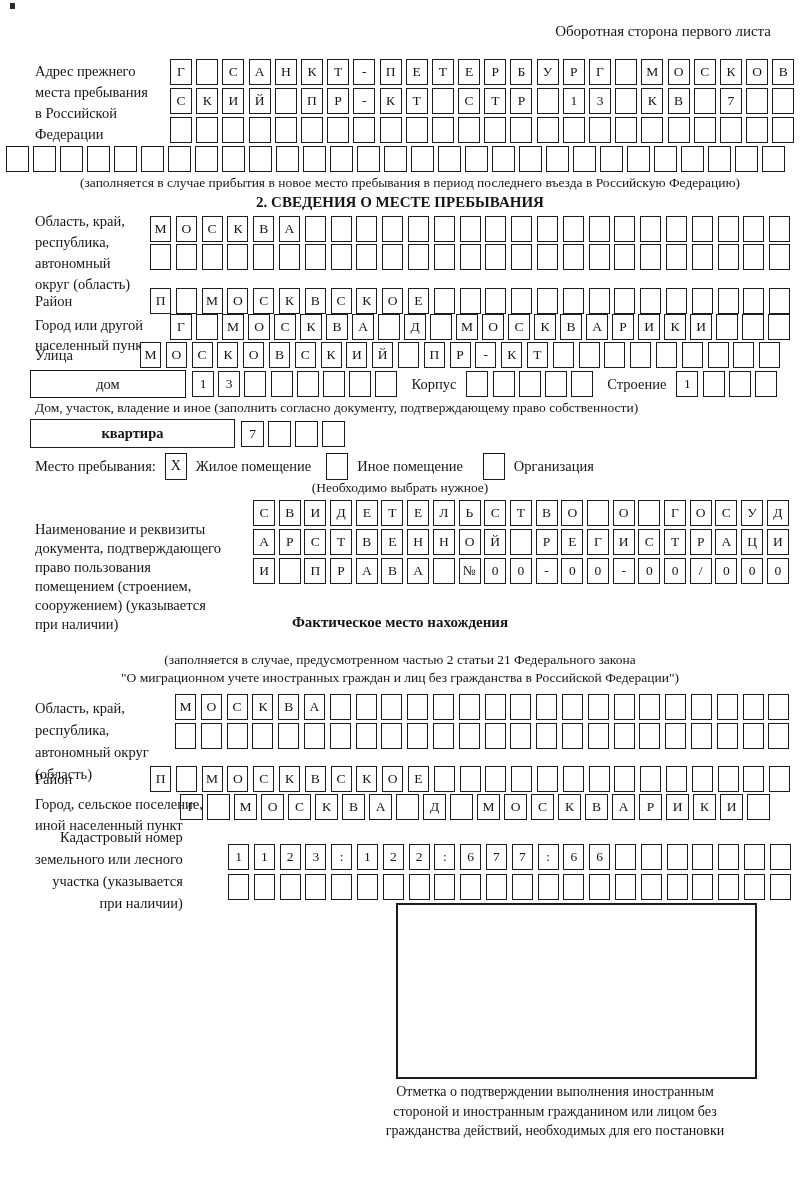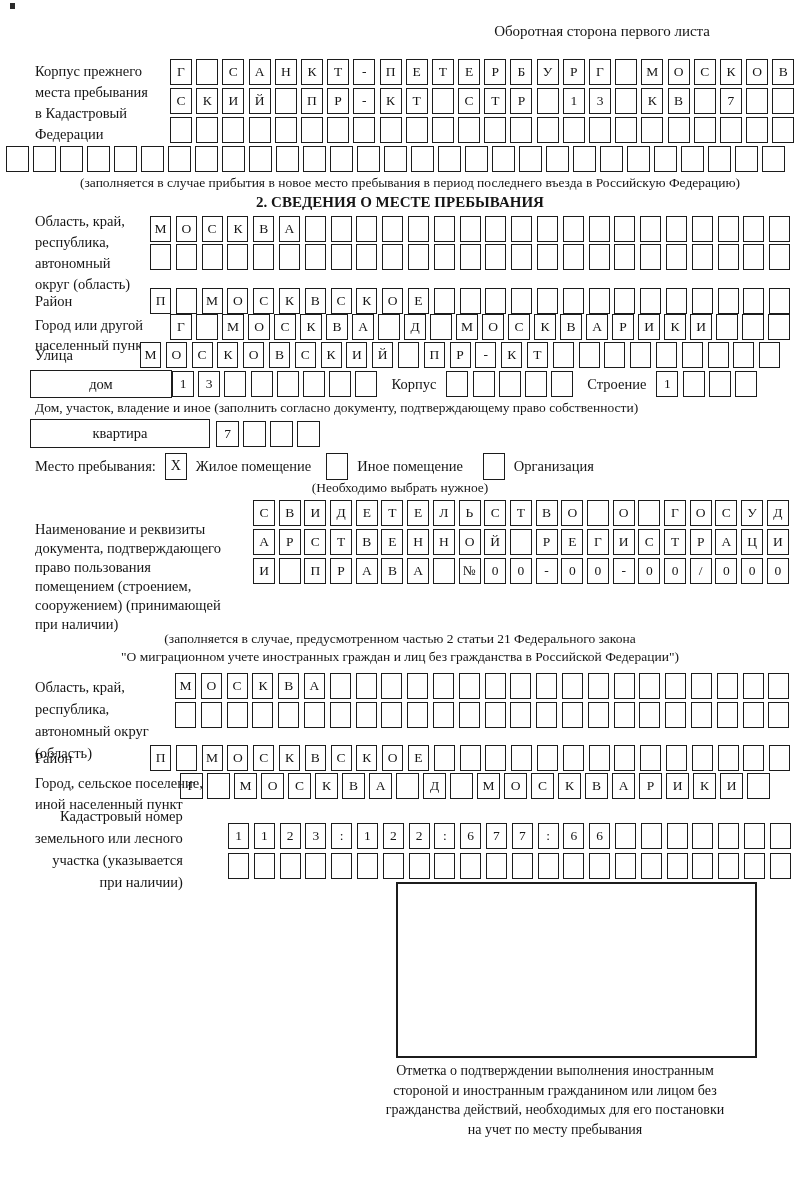--- a/index.html
+++ b/index.html
@@ -1,19 +1,19 @@
 <!DOCTYPE html>
 <html><head>
 <meta charset="utf-8">
 <style>
   html,body{margin:0;padding:0;background:#fff;}
   .page{position:relative;width:800px;height:1180px;background:#fff;overflow:hidden;
         font-family:"Liberation Serif","DejaVu Serif",serif;color:#151515;}
   .artifact{position:absolute;left:10px;top:3px;width:5px;height:6px;background:#2a2a2a;}
-  .top-note{margin-top:23px;padding-right:90px;text-align:right;font-size:15px;}
+  .top-note{margin-top:23px;padding-right:29px;text-align:right;font-size:15px;}
 
   .field{position:relative;}
   .flabel{position:absolute;left:35px;top:0;font-size:14.5px;line-height:21px;white-space:nowrap;}
   .flabel.lh19{line-height:19px;}
   .flabel.lh22{line-height:22px;}
 
   .cr{display:flex;height:26px;margin-bottom:3px;}
   .cell{flex:0 0 auto;display:inline-block;box-sizing:border-box;width:21px;height:26px;
         margin-right:4.8px;border:1.6px solid #1c1c1c;background:#fff;
         text-align:center;font-size:13.5px;line-height:23px;font-family:"Liberation Serif",serif;}
@@ -47,23 +47,23 @@
 </head>
 <body>
 
 <div class="page">
   <div class="artifact"></div>
 
   <div class="top-note">Оборотная сторона первого листа</div>
 
   <div class="field" style="margin-top:19px;">
     <div class="flabel" style="top:2px;">
-        <div>Корпус прежнего</div>
+        <div>Адрес прежнего</div>
         <div>места пребывания</div>
-        <div>в Кадастровый</div>
+        <div>в Российской</div>
         <div>Федерации</div>
       </div>
     <div style="margin-left:170px;">
       <div class="cr p262">
           <span class="cell">Г</span>
           <span class="cell"></span>
           <span class="cell">С</span>
           <span class="cell">А</span>
           <span class="cell">Н</span>
           <span class="cell">К</span>
@@ -329,21 +329,21 @@
         <span class="cell"></span>
         <span class="cell"></span>
         <span class="cell"></span>
         <span class="cell"></span>
         <span class="cell"></span>
         <span class="cell"></span>
       </div>
   </div>
 
   <div class="houserow">
-    <div class="widebox" style="width:142px;">дом</div>
+    <div class="widebox" style="width:156px;margin-right:6px;">дом</div>
     <div class="cr p262 inline-cr">
         <span class="cell">1</span>
         <span class="cell">3</span>
         <span class="cell"></span>
         <span class="cell"></span>
         <span class="cell"></span>
         <span class="cell"></span>
         <span class="cell"></span>
         <span class="cell"></span>
       </div>
@@ -359,21 +359,21 @@
     <div class="cr p262 inline-cr">
         <span class="cell">1</span>
         <span class="cell"></span>
         <span class="cell"></span>
         <span class="cell"></span>
       </div>
   </div>
   <div class="caption" style="margin-left:35px;margin-top:2px;">Дом, участок, владение и иное (заполнить согласно документу, подтверждающему право собственности)</div>
 
   <div class="houserow" style="margin-top:3px;height:29px;">
-    <div class="widebox" style="width:180px;margin-right:6px;height:29px;">квартира</div>
+    <div class="widebox" style="width:205px;margin-right:6px;height:29px;font-weight:bold;">квартира</div>
     <div class="cr p27 inline-cr">
         <span class="cell">7</span>
         <span class="cell"></span>
         <span class="cell"></span>
         <span class="cell"></span>
       </div>
   </div>
 
   <div class="stayrow" style="margin-top:4px;">
     <span class="stay-label">Место пребывания:</span>
@@ -385,21 +385,21 @@
     <span class="opt">Организация</span>
   </div>
   <div class="caption center">(Необходимо выбрать нужное)</div>
 
   <div class="field" style="margin-top:4px;min-height:110px;">
     <div class="flabel lh19" style="top:20px;">
         <div>Наименование и реквизиты</div>
         <div>документа, подтверждающего</div>
         <div>право пользования</div>
         <div>помещением (строением,</div>
-        <div>сооружением) (принимающей</div>
+        <div>сооружением) (указывается</div>
         <div>при наличии)</div>
       </div>
     <div style="margin-left:253px;">
       <div class="cr p257">
           <span class="cell">С</span>
           <span class="cell">В</span>
           <span class="cell">И</span>
           <span class="cell">Д</span>
           <span class="cell">Е</span>
           <span class="cell">Т</span>
@@ -461,20 +461,21 @@
           <span class="cell">0</span>
           <span class="cell">0</span>
           <span class="cell">/</span>
           <span class="cell">0</span>
           <span class="cell">0</span>
           <span class="cell">0</span>
         </div>
     </div>
   </div>
 
+  <div class="h2b" style="margin-top:4px;">Фактическое место нахождения</div>
   <div class="fact-cap" style="margin-top:20px;">
       <div>(заполняется в случае, предусмотренном частью 2 статьи 21 Федерального закона</div>
       <div>"О миграционном учете иностранных граждан и лиц без гражданства в Российской Федерации")</div>
     </div>
 
   <div class="field" style="margin-top:8px;min-height:72px;">
     <div class="flabel lh22" style="top:3px;">
         <div>Область, край,</div>
         <div>республика,</div>
         <div>автономный округ</div>
@@ -655,15 +656,14 @@
           <span class="cell"></span>
         </div>
     </div>
   </div>
 
   <div class="stampbox"></div>
   <div class="stampcaption">
       <div>Отметка о подтверждении выполнения иностранным</div>
       <div>стороной и иностранным гражданином или лицом без</div>
       <div>гражданства действий, необходимых для его постановки</div>
-      <div>на учет по месту пребывания</div>
     </div>
 </div>
 
 </body></html>

